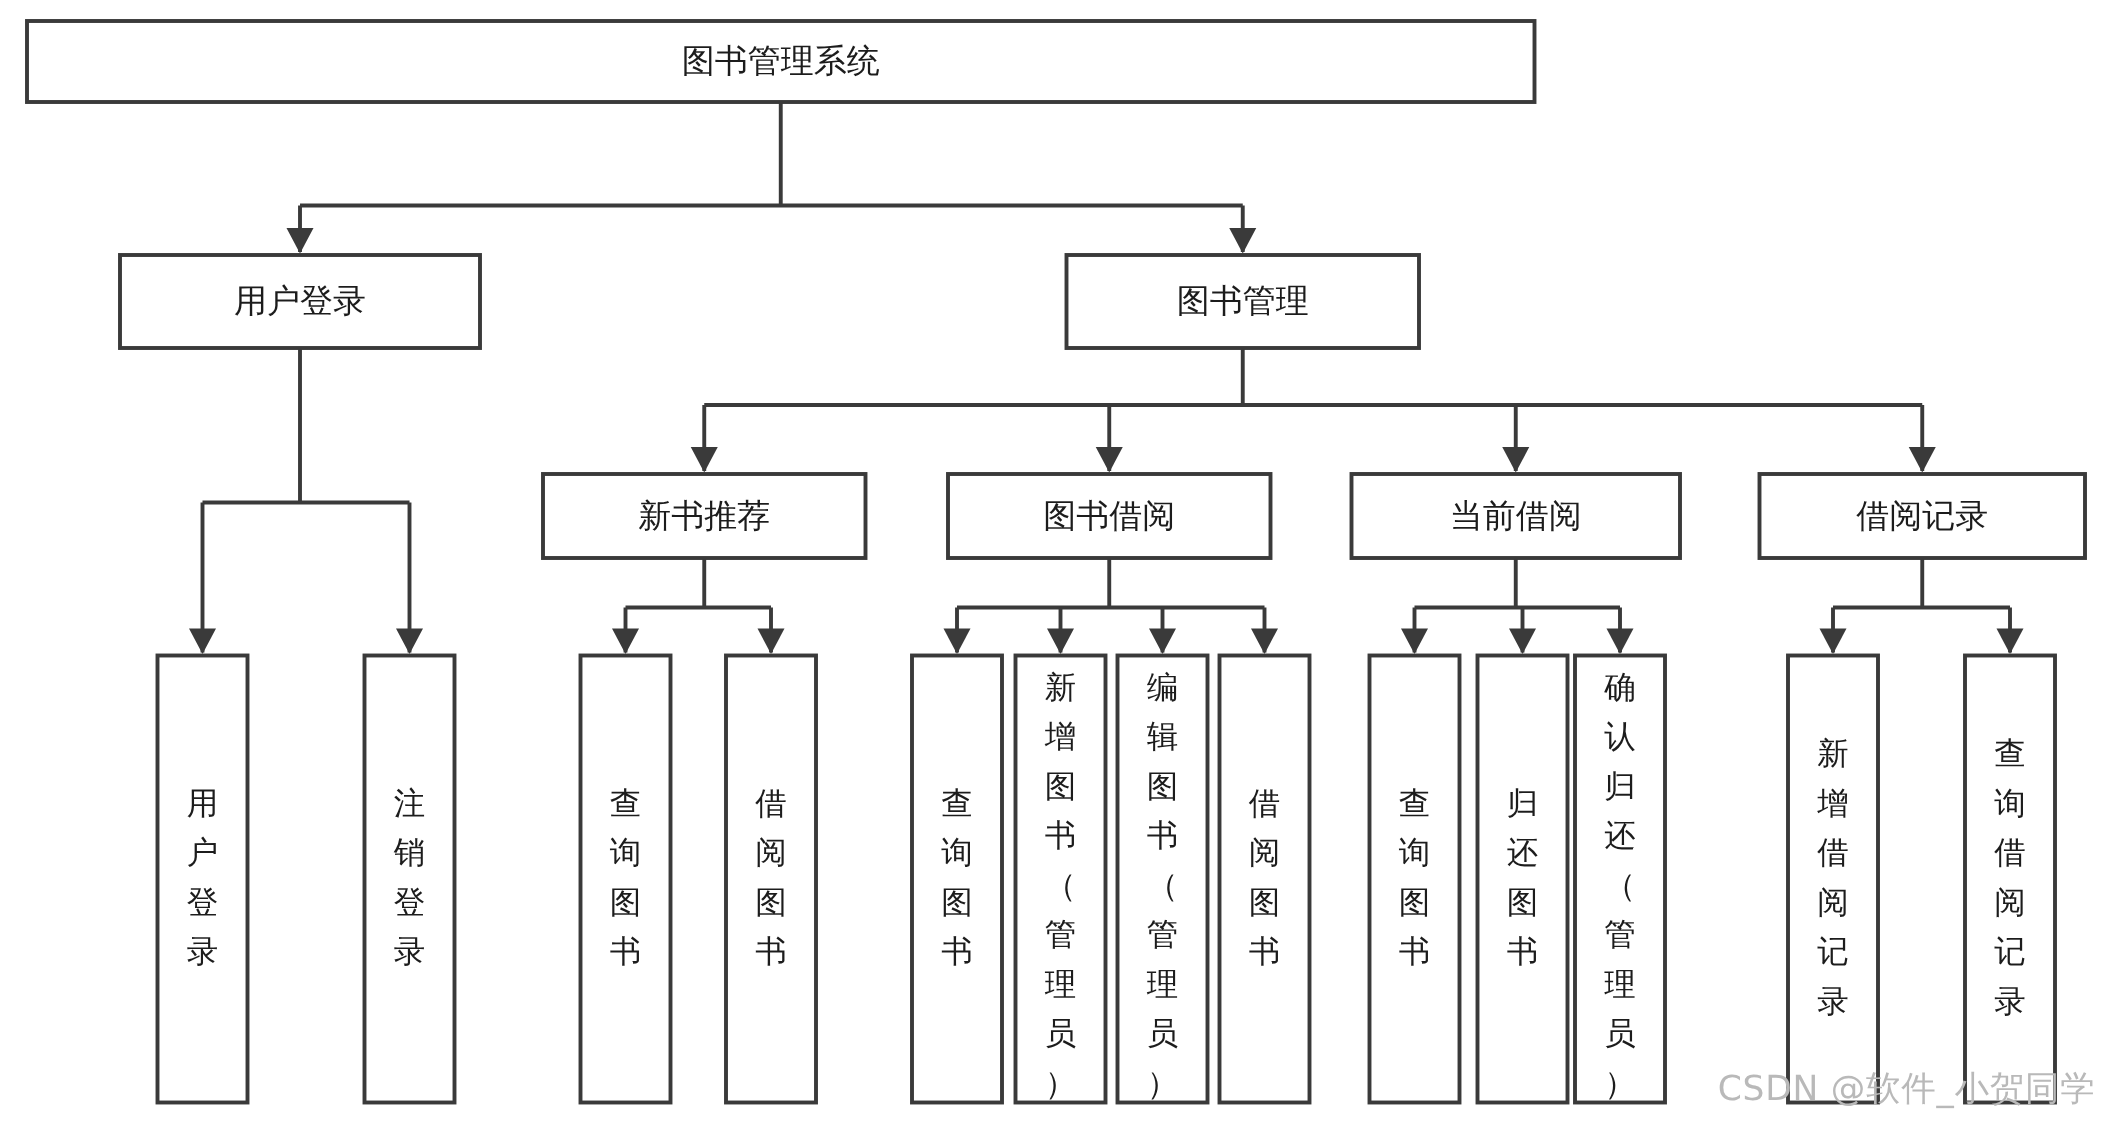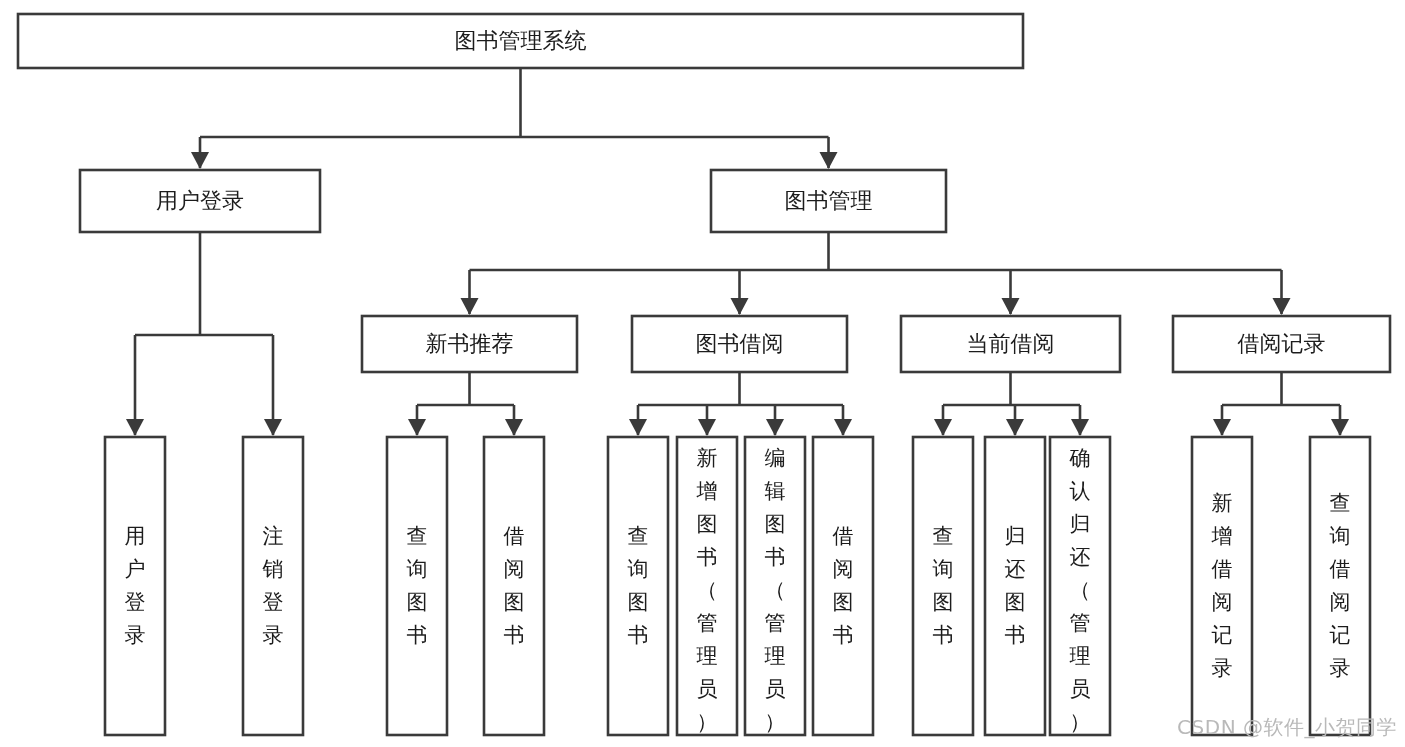--- a/index.html
+++ b/index.html
@@ -18,21 +18,21 @@
   .leaf-label{
     font-family:"DejaVu Sans","Liberation Sans",sans-serif;
     font-size:21px;fill:#1c1c1c;
     text-anchor:middle;dominant-baseline:middle;
   }
   .link{stroke:#3a3a3a;stroke-width:2.6;fill:none;}
   .arrowhead{fill:#3a3a3a;stroke:none;}
   .watermark{
     position:absolute;right:8px;bottom:6px;
     font-family:"DejaVu Sans","Liberation Sans",sans-serif;
-    font-size:20px;color:#b9b9b9;white-space:nowrap;
+    font-size:23px;color:#b9b9b9;white-space:nowrap;
     pointer-events:none;letter-spacing:.5px;
   }
 </style>
 </head>
 <body>
 
 <svg id="diagram" viewBox="0 0 1405 747" xmlns="http://www.w3.org/2000/svg">
   <g id="links">
       <line x1="520.5" y1="68" x2="520.5" y2="137" class="link"></line>
       <line x1="200" y1="137" x2="828.5" y2="137" class="link"></line>

